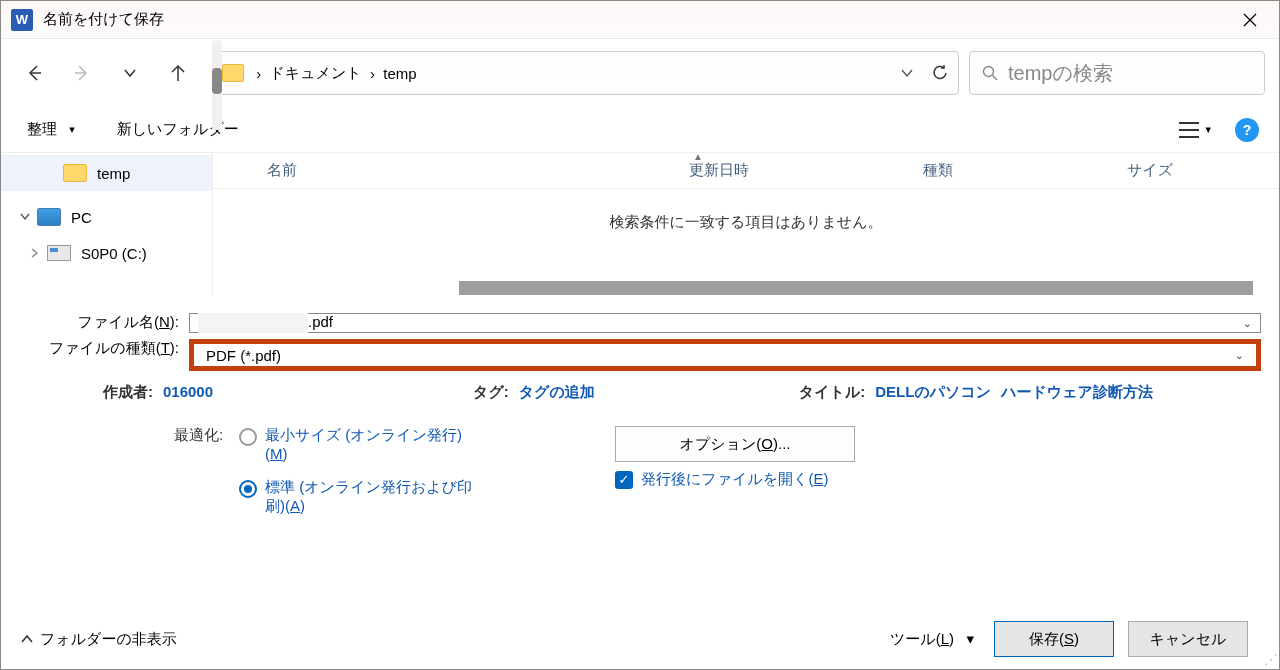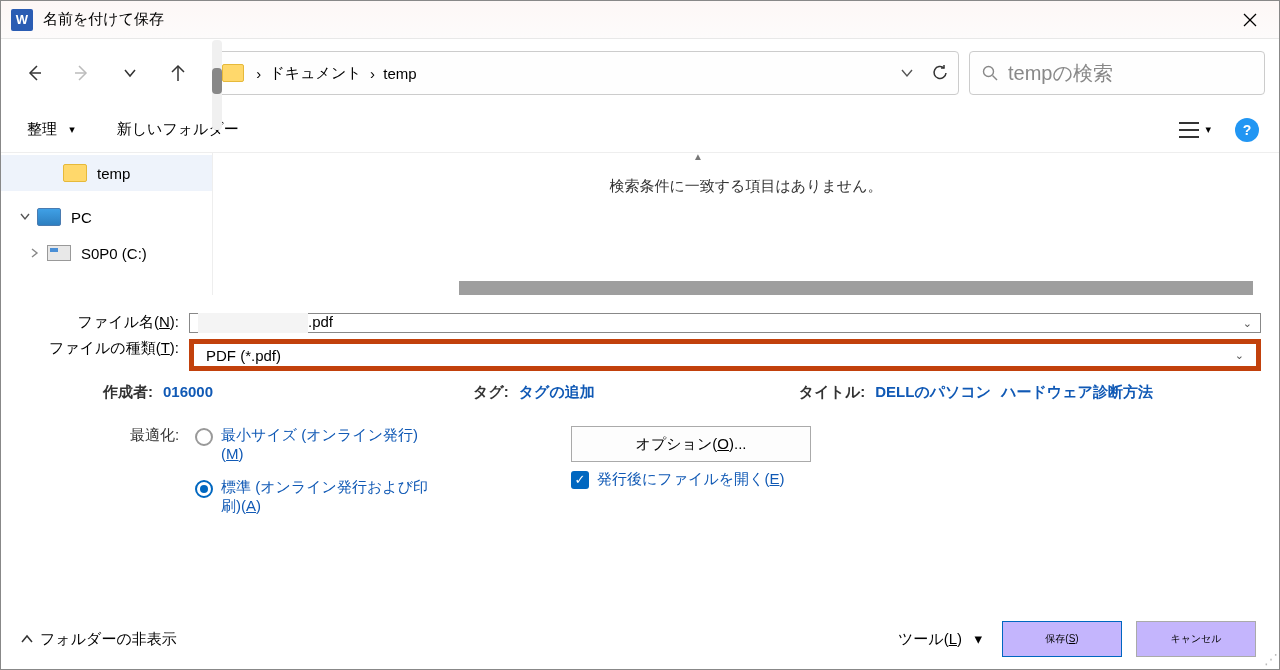--- a/index.html
+++ b/index.html
@@ -49,39 +49,39 @@
 .fields-area { padding: 18px 18px 0 18px; }
 .field-row { display:flex; align-items:flex-start; margin-bottom:6px; }
 .field-label { width:170px; text-align:right; padding-right:10px; font-size:15px; }
 .field-input { flex:1; height:20px; border:1px solid #888; padding:0 8px; font-size:15px; background:#fff;}
 .field-select { flex:1; height:32px; border:5px solid #c2410c; padding:0 12px; font-size:15px; display:flex; align-items:center; justify-content:space-between; background:#fff;}
 .meta-row { display:flex; gap:40px; margin-top:12px; padding-left:50px; flex-wrap:wrap;font-weight:bold;}
 .meta-item { display:flex; gap:10px; }
 .meta-label { color:#333; }
 .meta-value { color:#1059b5; cursor:pointer; }
 .optimize-section { display:flex; margin-top:24px; padding-left:110px; gap:40px;}
-.optimize-left { width:310px; }
+.optimize-left { width:310px;margin-left:44px; }
 .opt-label { text-align:right; padding-right:6px; color:#333;}
 .opt-row { display:flex; align-items:flex-start;}
 .radio-group { display:flex; flex-direction:column; gap:16px; margin-left:10px;}
 .radio-item { display:flex; align-items:flex-start; gap:8px; }
 .radio { width:18px; height:18px; border:2px solid #999; border-radius:50%; flex-shrink:0; margin-top:2px; cursor:pointer; display:flex; align-items:center; justify-content:center;}
 .radio.checked { border-color:#0067c0; }
 .radio.checked::after { content:''; width:8px; height:8px; background:#0067c0; border-radius:50%; }
 .radio-text { color:#1059b5; cursor:pointer; font-size:15px;}
 .optimize-right { display:flex; flex-direction:column; gap:8px; padding-top:0px;}
 .options-btn { width:240px; height:36px; border:1px solid #aaa; background:#fdfdfd; cursor:pointer; font-size:15px;}
 .checkbox-row { display:flex; align-items:center; gap:8px; }
 .checkbox { width:18px; height:18px; background:#0067c0; border-radius:3px; display:flex; align-items:center; justify-content:center; color:#fff; font-size:13px; cursor:pointer;}
 .checkbox-label { color:#1059b5; font-size:15px; }
-.bottom-bar { position:absolute; bottom:0; left:0; right:4px; height:62px; display:flex; align-items:center; padding:0 20px; gap:14px;}
+.bottom-bar { position:absolute; bottom:0; left:0; right:12px; height:62px; display:flex; align-items:center; padding:0 20px; gap:14px;}
 .folder-hide { display:flex; align-items:center; gap:6px; cursor:pointer;}
 .bottom-spacer { flex:1; }
 .tools-lbl { cursor:pointer; padding:4px 6px; }
-.action-btn { width:120px; height:36px; border:1px solid #aaa; background:#c4b5fd; cursor:pointer; font-size:10px;}
+.action-btn { width:120px; height:36px; border:1px solid #aaa; background:#e5e5e5; cursor:pointer; font-size:15px;}
 .action-btn.primary { border:1px solid #0067c0; }
 .u { text-decoration: underline; }
 .chevdown { font-size:11px; }
 .resize-grip { position:absolute; right:2px; bottom:2px; width:14px; height:14px; color:#bbb; font-size:14px; line-height:10px; cursor:nwse-resize;}
 .filename-blank { display:inline-block; width:110px; height:20px; background:#f4f4f4; vertical-align:middle;}
 svg { display:block; }
 </style>
 </head>
 <body>
 
@@ -188,20 +188,26 @@
           </svg>
         </span>
       <div class="tree-icon-drive"></div>
       <span>S0P0 (C:)</span>
     </div>
   </div>
   <div class="scrollbar-track"></div>
   <div class="scrollbar-thumb"></div>
   <div class="file-list">
     <span class="sort-arrow">▲</span>
+    <div class="col-headers">
+      <div class="col col-name" style="padding-left:54px">名前</div>
+      <div class="col col-date">更新日時</div>
+      <div class="col col-type">種類</div>
+      <div class="col col-size">サイズ</div>
+    </div>
     <div class="empty-msg">検索条件に一致する項目はありません。</div>
     <div class="h-scrollbar"></div>
   </div>
 </div>
 
 <div class="fields-area">
   <div class="field-row">
     <div class="field-label"><span>ファイル名(<span class="u">N</span>):</span></div>
     <div class="field-input" style="display:flex;align-items:center;justify-content:space-between">
       <span><span class="filename-blank"></span><span>.pdf</span></span>

